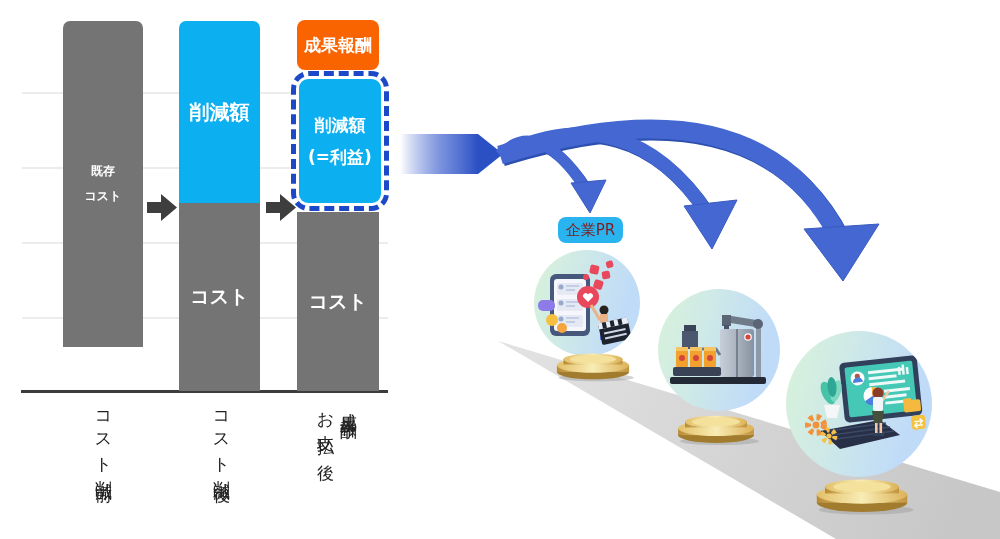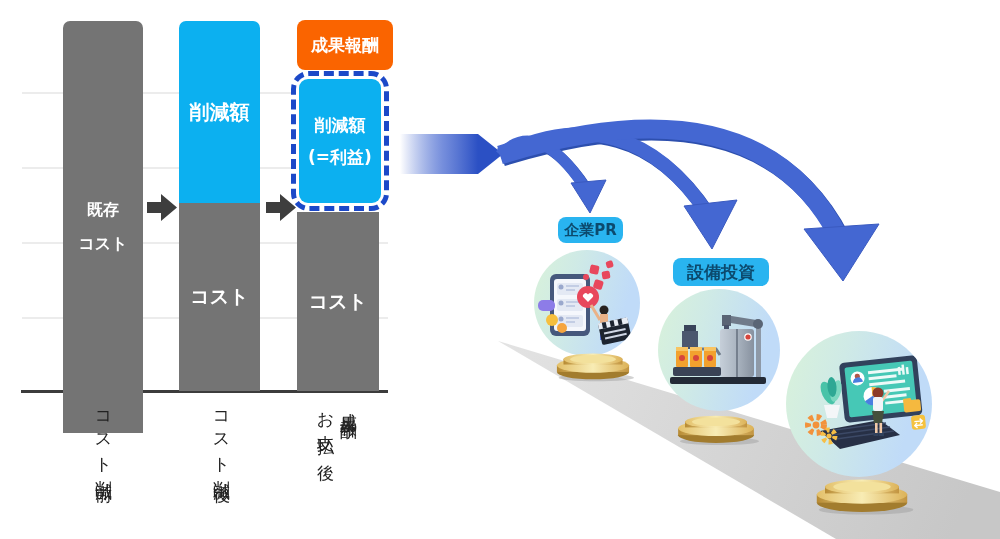--- a/index.html
+++ b/index.html
@@ -17,53 +17,53 @@
   .rtop{border-radius:7px 7px 0 0;}
   .dashedbox{position:absolute;left:291px;top:71px;width:98px;height:140px;
              border:5px dashed #1c49c8;border-radius:18px;box-sizing:border-box;
              padding:3px;background:#fff;}
   .dashedbox .inner{width:100%;height:100%;background:#0cb0f0;border-radius:9px;
              display:flex;align-items:center;justify-content:center;color:#fff;
              font-weight:bold;font-size:17px;line-height:1.9;text-align:center;white-space:pre-line;}
   .vlabel{position:absolute;top:400px;writing-mode:vertical-rl;text-orientation:mixed;
           font-size:17px;color:#222;letter-spacing:3px;line-height:1.35;white-space:pre-line;}
   
-  .pill{position:absolute;background:#29b4f0;color:#0c4a6e;font-weight:bold;
+  .pill{position:absolute;background:#29b4f0;color:#7f1d1d;font-weight:normal;
         display:flex;align-items:center;justify-content:center;border-radius:8px;}
   .circle{position:absolute;border-radius:50%;overflow:hidden;
           background:linear-gradient(105deg,#d9f2da 0%,#cfeae6 35%,#c0dbf8 80%);}
   .circle svg{display:block;width:100%;height:100%;}
   .coin{position:absolute;}
 </style>
 </head>
 <body>
 
 <div id="canvas">
 
   <div class="gridline" style="top:92px"></div>
   <div class="gridline" style="top:167px"></div>
   <div class="gridline" style="top:242px"></div>
   <div class="gridline" style="top:317px"></div>
   <div class="axis"></div>
 
-  <div class="seg gray rtop" style="left:63px;top:21px;width:80px;height:412px;font-size:16px;line-height:2.1">既存
+  <div class="seg gray rtop" style="left:63px;top:21px;width:80px;height:326px;font-size:12px;line-height:2.1">既存
 コスト</div>
 
   <svg class="abs" style="left:147px;top:193px" width="31" height="29" viewBox="0 0 31 29">
     <polygon points="0,9 14,9 14,1 30,14.5 14,28 14,20 0,20" fill="#3e3e3e"></polygon>
   </svg>
 
   <div class="seg blue rtop" style="left:179px;top:21px;width:81px;height:182px;font-size:20px">削減額</div>
   <div class="seg gray" style="left:179px;top:203px;width:81px;height:188px;font-size:19px">コスト</div>
 
   <svg class="abs" style="left:266px;top:193px" width="31" height="29" viewBox="0 0 31 29">
     <polygon points="0,9 14,9 14,1 30,14.5 14,28 14,20 0,20" fill="#3e3e3e"></polygon>
   </svg>
 
-  <div class="seg orange" style="left:297px;top:20px;width:96px;height:50px;font-size:17px">成果報酬</div>
+  <div class="seg orange" style="left:297px;top:20px;width:82px;height:50px;font-size:17px">成果報酬</div>
   <div class="dashedbox">
     <div class="inner">削減額
 (=利益)</div>
   </div>
   <div class="seg gray" style="left:297px;top:212px;width:82px;height:179px;font-size:19px">コスト</div>
 
   <div class="vlabel" style="left:92px">コスト削減前</div>
   <div class="vlabel" style="left:210px">コスト削減後</div>
   <div class="vlabel" style="left:314px">成果報酬
 お支払い後</div>
@@ -240,21 +240,20 @@
         <polygon points="38,74 54,74 51,87 41,87" fill="#f4f6f8"></polygon>
       </g>
       <circle cx="30" cy="94" r="8" fill="none" stroke="#f2923c" stroke-width="6" stroke-dasharray="4.2 3.4"></circle>
       <circle cx="30" cy="94" r="3.4" fill="#f2923c"></circle>
       <circle cx="43" cy="105" r="6" fill="none" stroke="#f6bf46" stroke-width="5" stroke-dasharray="3.4 2.8"></circle>
       <circle cx="43" cy="105" r="2.6" fill="#f6bf46"></circle>
     </svg>
   </div>
 
   <div class="pill" style="left:558px;top:217px;width:65px;height:26px;font-size:15px">企業PR</div>
-  <div class="pill" style="left:673px;top:258px;width:96px;height:28px;font-size:17px">設備投資</div>
 
   <svg class="coin" style="left:552px;top:352px" width="82" height="30" viewBox="0 0 100 36">
     <defs>
       <linearGradient id="goldSide" x1="0" y1="0" x2="1" y2="0">
         <stop offset="0" stop-color="#b78a33"></stop>
           <stop offset="0.5" stop-color="#f5e3a0"></stop>
           <stop offset="1" stop-color="#c29440"></stop>
       </linearGradient>
       <linearGradient id="goldTop" x1="0" y1="0" x2="1" y2="0">
         <stop offset="0" stop-color="#e3c06a"></stop>

